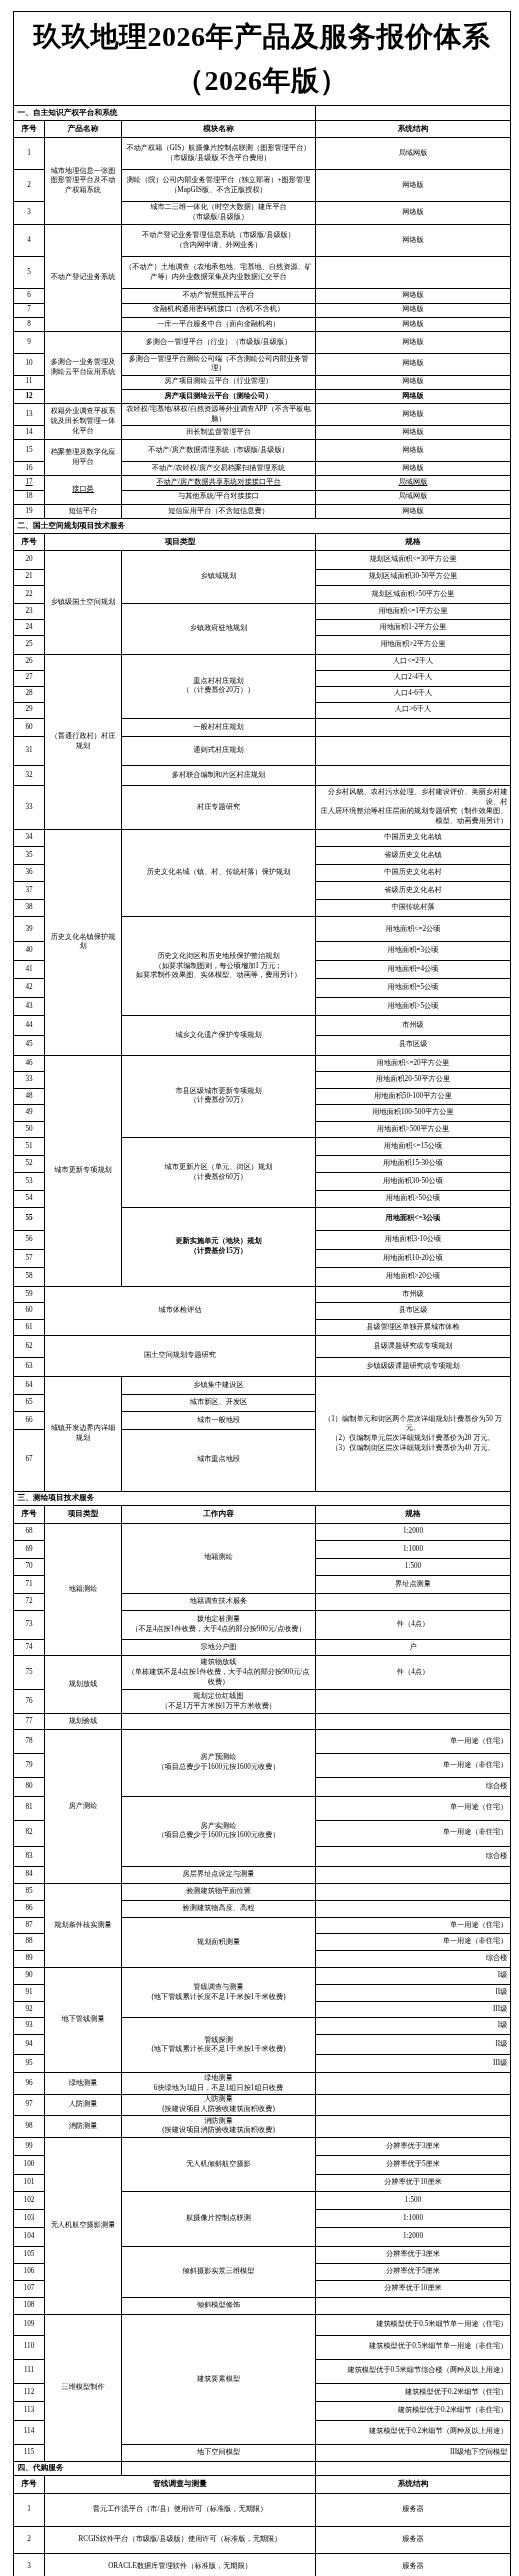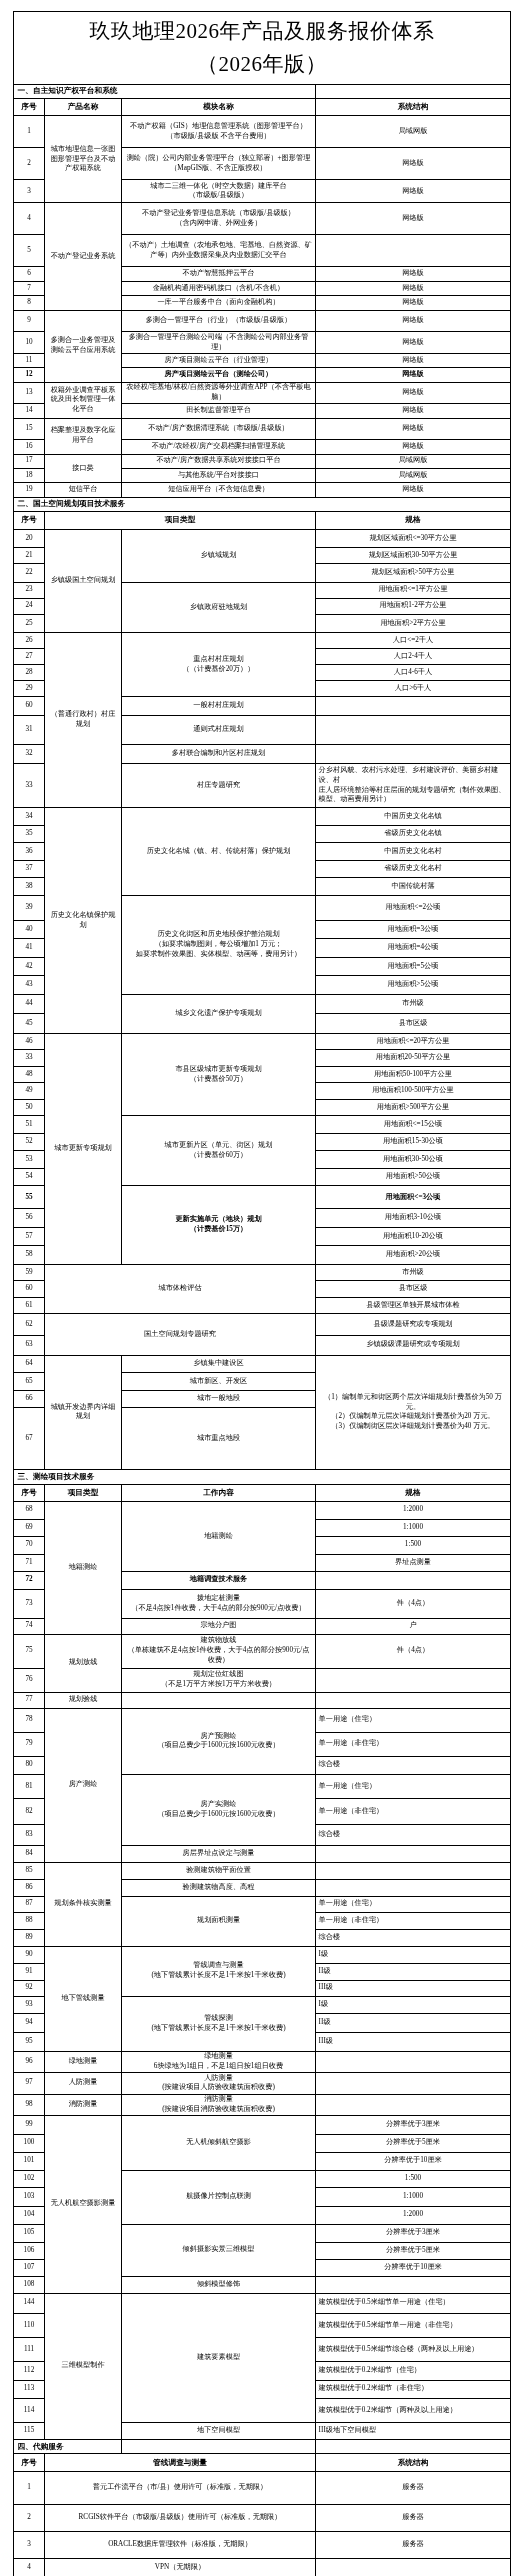--- a/index.html
+++ b/index.html
@@ -3,24 +3,24 @@
 <meta charset="utf-8">
 <style>
   html,body{margin:0;padding:0;background:#ffffff;color:#000;
     font-family:"Liberation Serif","DejaVu Serif",serif;}
   .page{width:519px;min-height:2921px;background:#fff;position:relative;}
   table.price{position:absolute;left:13px;top:11.3px;width:497px;
     border-collapse:collapse;table-layout:fixed;border:1px solid #000;background:#fff;}
   td{border:0.5px solid #000;text-align:center;vertical-align:middle;
     padding:0.5px 2.6px;font-size:7.2px;line-height:1.35;
     white-space:pre-line;word-break:break-all;overflow:hidden;}
-  td.title{font-size:21px;font-weight:normal;line-height:1.55;padding:3.1px 0;letter-spacing:0.5px;}
+  td.title{font-size:28px;font-weight:bold;line-height:1.55;padding:3.1px 0;letter-spacing:0.5px;}
   td.sec{text-align:left;font-weight:bold;font-size:7.7px;padding-left:3.6px;white-space:nowrap;}
   td.head{font-weight:bold;font-size:7.7px;}
-  td.left{text-align:left;}
+  td.left{text-align:right;}
 </style>
 <title>玖玖地理2026年产品及服务报价体系（2026年版）</title></head>
 <body>
 
 <div class="page">
   <table class="price">
     <colgroup>
         <col style="width: 31px;">
         <col style="width: 77px;">
         <col style="width: 194px;">
@@ -37,21 +37,21 @@
         </tr>
         <tr style="height: 17.5px;">
           <td class="head">序号</td>
           <td class="head">产品名称</td>
           <td class="head">模块名称</td>
           <td class="head">系统结构</td>
         </tr>
         <tr style="height: 32px;">
           <td>1</td>
           <td rowspan="3">城市地理信息一张图图形管理平台及不动产权籍系统</td>
-          <td>不动产权籍（GIS）地理信息管理系统（图形管理平台）（市级版/县级版 不含平台费用）</td>
+          <td>不动产权籍（GIS）航摄像片控制点联测（图形管理平台）（市级版/县级版 不含平台费用）</td>
           <td>局域网版</td>
         </tr>
         <tr style="height: 32px;">
           <td>2</td>
           <td>测绘（院）公司内部业务管理平台（独立部署）+图形管理（MapGIS版、不含正版授权）</td>
           <td>网络版</td>
         </tr>
         <tr style="height: 23px;">
           <td>3</td>
           <td>城市二三维一体化（时空大数据）建库平台
@@ -121,21 +121,21 @@
           <td>15</td>
           <td rowspan="2">档案整理及数字化应用平台</td>
           <td>不动产/房产数据清理系统（市级版/县级版）</td>
           <td>网络版</td>
         </tr>
         <tr style="height: 14.4px;">
           <td>16</td>
           <td>不动产/农经权/房产交易档案扫描管理系统</td>
           <td>网络版</td>
         </tr>
-        <tr style="height: 14.4px;">
+        <tr style="height: 14.4px; text-decoration: underline;">
           <td>17</td>
           <td rowspan="2">接口类</td>
           <td>不动产/房产数据共享系统对接接口平台</td>
           <td>局域网版</td>
         </tr>
         <tr style="height: 14.4px;">
           <td>18</td>
           <td>与其他系统/平台对接接口</td>
           <td>局域网版</td>
         </tr>
@@ -395,21 +395,21 @@
           <td>1:1000</td>
         </tr>
         <tr style="height: 17.5px;">
           <td>70</td>
           <td>1:500</td>
         </tr>
         <tr style="height: 17.5px;">
           <td>71</td>
           <td>界址点测量</td>
         </tr>
-        <tr style="height: 17.5px; font-weight: bold;">
+        <tr style="height: 17.5px;">
           <td>72</td>
           <td>地籍调查技术服务</td>
           <td></td>
         </tr>
         <tr style="height: 29px;">
           <td>73</td>
           <td>拨地定桩测量
 （不足4点按1件收费，大于4点的部分按900元/点收费）</td>
           <td>件（4点）</td>
         </tr>
@@ -584,21 +584,21 @@
         <tr style="height: 17px;">
           <td>107</td>
           <td>分辨率优于10厘米</td>
         </tr>
         <tr style="height: 17px;">
           <td>108</td>
           <td>倾斜模型修饰</td>
           <td></td>
         </tr>
         <tr style="height: 20.6px;">
-          <td>144</td>
+          <td>109</td>
           <td rowspan="7">三维模型制作</td>
           <td rowspan="6">建筑要素模型</td>
           <td class="left">建筑模型优于0.5米细节单一用途（住宅）</td>
         </tr>
         <tr style="height: 24px;">
           <td>110</td>
           <td class="left">建筑模型优于0.5米细节单一用途（非住宅）</td>
         </tr>
         <tr style="height: 24px;">
           <td>111</td>

